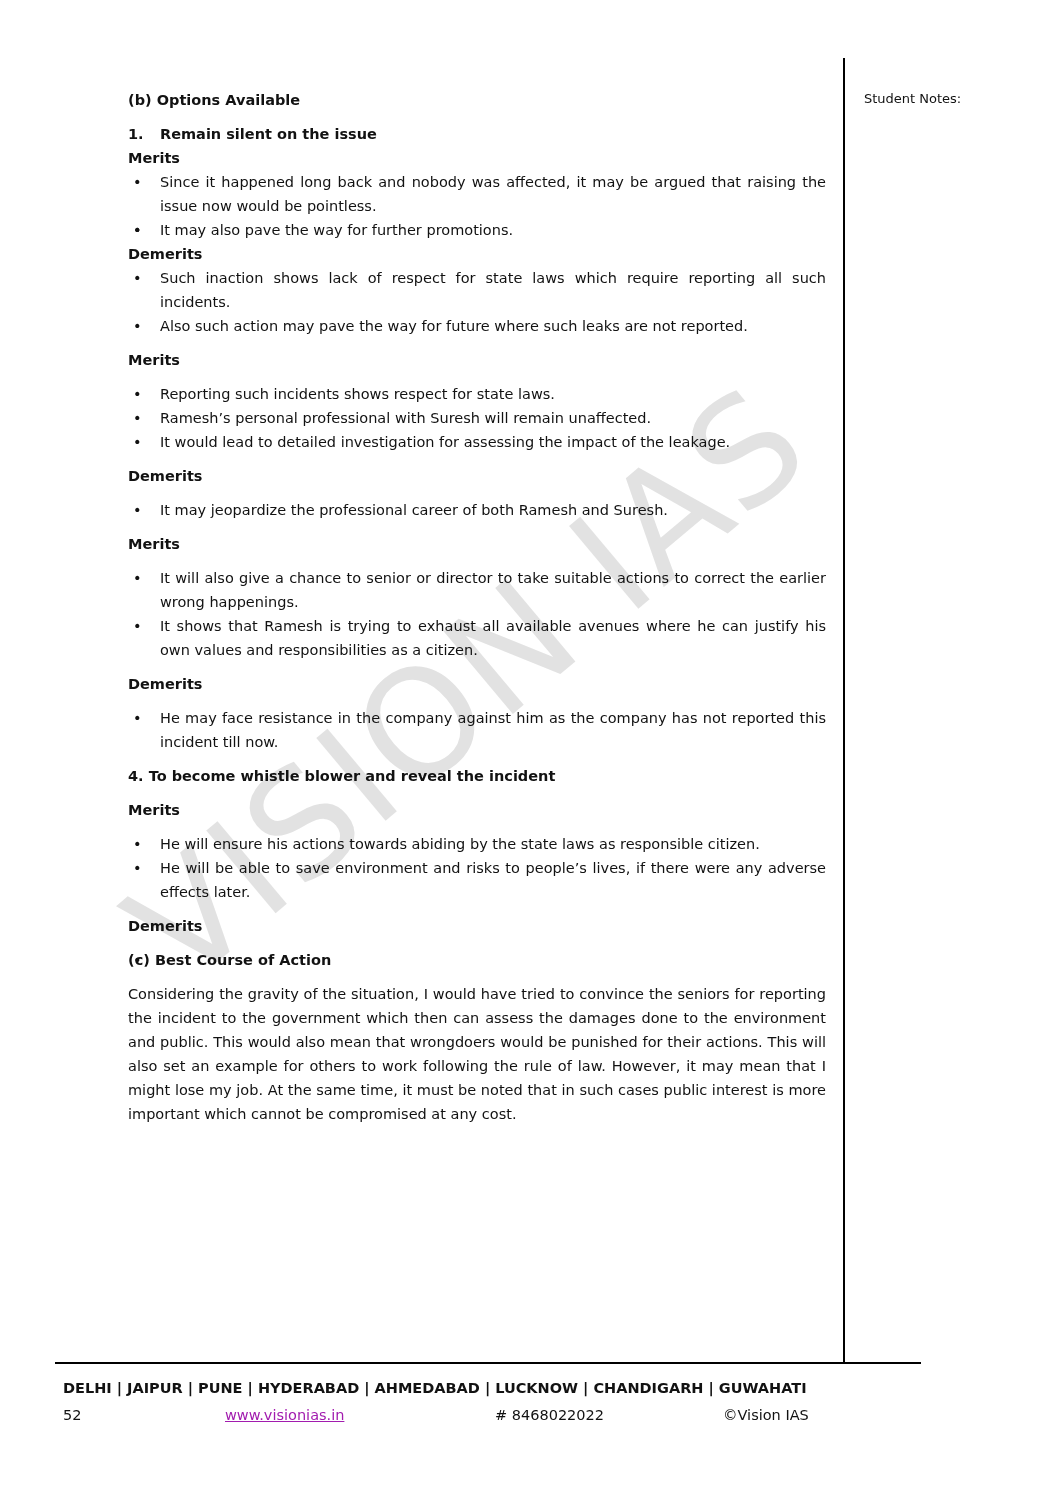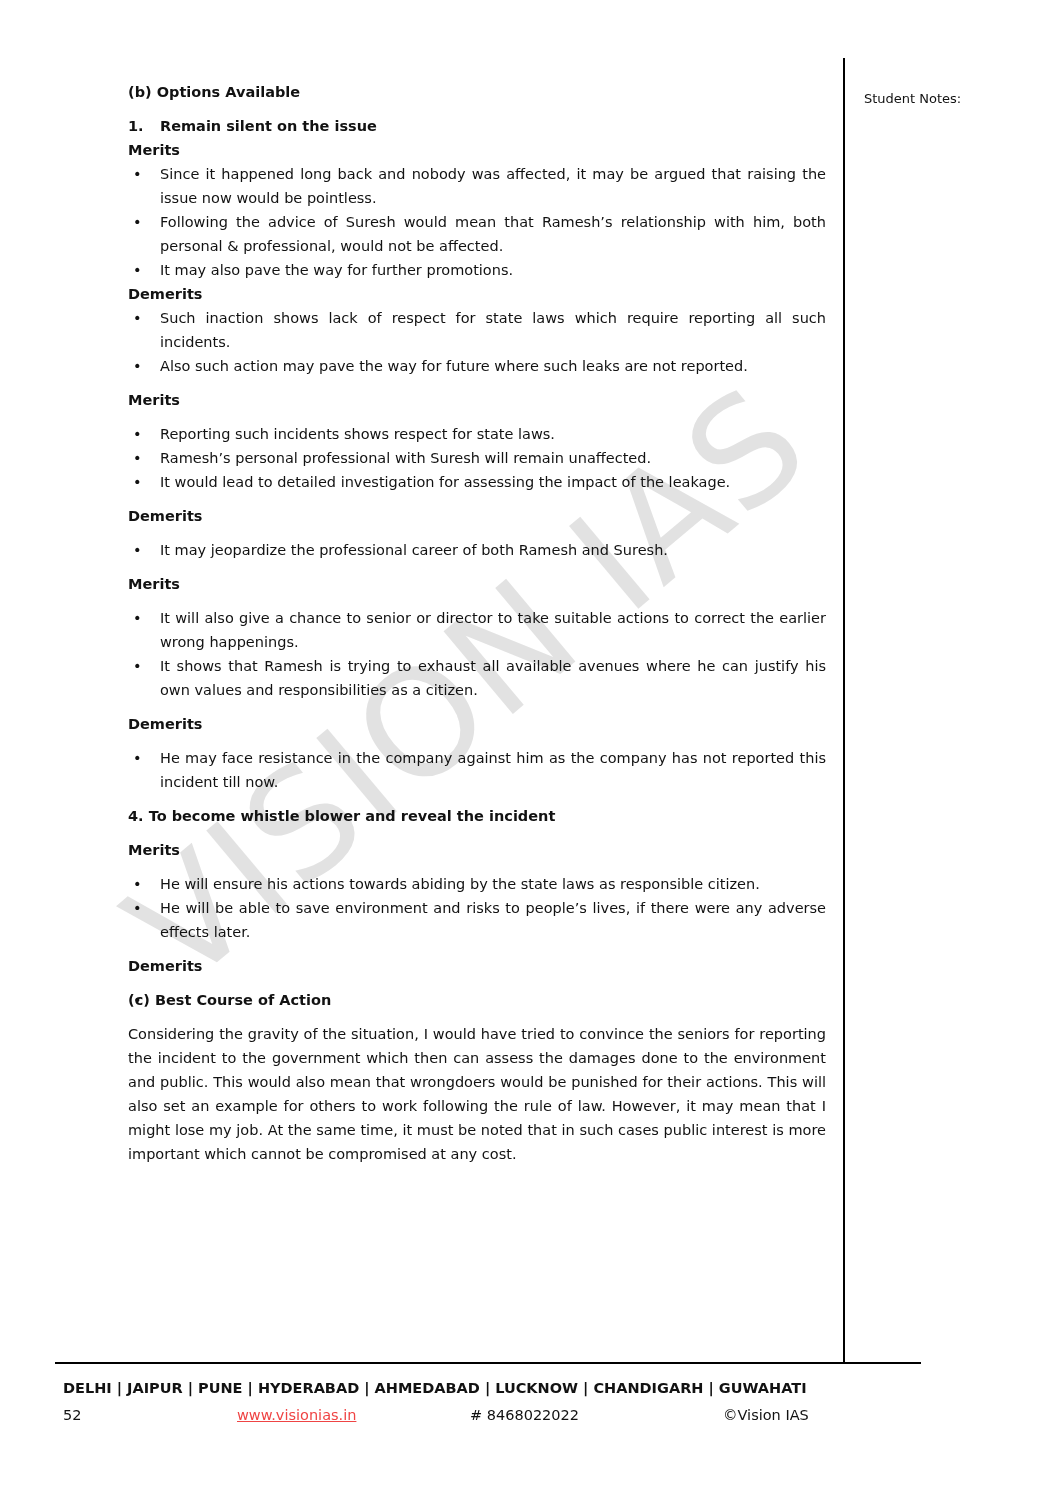--- a/index.html
+++ b/index.html
@@ -23,21 +23,21 @@
     font-size: 148px;
     letter-spacing: 3px;
     color: rgba(110, 110, 110, 0.20);
     white-space: nowrap;
     z-index: 0;
     user-select: none;
   }
   .main {
     position: absolute;
     left: 128px;
-    top: 80px;
+    top: 88px;
     width: 698px;
     line-height: 24px;
     z-index: 1;
   }
   .blk { margin: 10px 0 0 0; }
   .blk:first-child { margin-top: 0; }
   .blk.tight { margin-top: 0; }
   .heading, .numheading, .label { font-weight: bold; }
   .num.tab { display: inline-block; width: 32px; }
   ul.bullets { list-style: none; padding: 0; }
@@ -86,38 +86,38 @@
     left: 63px;
     top: 1404px;
     width: 780px;
     height: 22px;
     line-height: 22px;
     z-index: 2;
   }
   .footer-row .fi { position: absolute; top: 0; white-space: nowrap; }
   .fi.pn    { left: 0; }
   .fi.site  { left: 162px; }
-  .fi.phone { left: 407px; }
+  .fi.phone { left: 432px; }
   .fi.copy  { left: 660px; text-align: right; }
-  a.site-link { color: #ef4444; text-decoration: underline; margin-left: 12px; }
+  a.site-link { color: #a21caf; text-decoration: underline; }
 </style>
 </head>
 <body>
 
 <div class="page">
 
   <div class="watermark">VISION IAS</div>
 
   <div class="main">
       <div class="blk heading">(b) Options Available</div>
       <div class="blk numheading"><span class="num tab">1.</span><span>Remain silent on the issue</span></div>
       <div class="blk label tight">Merits</div>
       <ul class="blk bullets tight">
         <li><span class="dot">•</span><span>Since it happened long back and nobody was affected, it may be argued that raising the issue now would be pointless.</span></li>
-        <li><span class="dot">•</span><span>Following the advice of Suresh would mean that Ramesh’s relationship with him, both personal &amp; professional, would not be affected.</span></li>
+        <li><span class="dot">•</span></li>
         <li><span class="dot">•</span><span>It may also pave the way for further promotions.</span></li>
       </ul>
       <div class="blk label tight">Demerits</div>
       <ul class="blk bullets tight">
         <li><span class="dot">•</span><span>Such inaction shows lack of respect for state laws which require reporting all such incidents.</span></li>
         <li><span class="dot">•</span><span>Also such action may pave the way for future where such leaks are not reported.</span></li>
       </ul>
       <div class="blk label">Merits</div>
       <ul class="blk bullets">
         <li><span class="dot">•</span><span>Reporting such incidents shows respect for state laws.</span></li>

